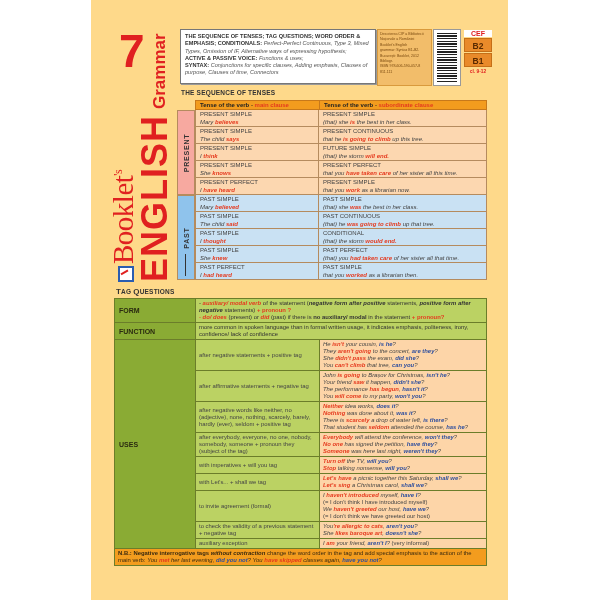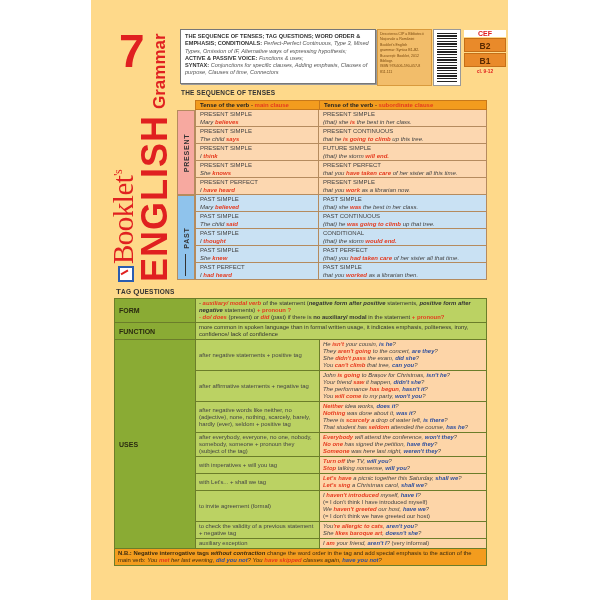--- a/index.html
+++ b/index.html
@@ -20,21 +20,21 @@
   .booklet-wrap { position: absolute; left: 0; top: 0; width: 30px; height: 222px; }
   .booklet-wrap .rot3 { position: absolute; left: 0; top: 0; width: 180px; height: 30px; transform-origin: 0 0; transform: translate(0,222px) rotate(-90deg); display: flex; align-items: flex-end; white-space: nowrap; }
 
   
   .hdr { position: absolute; left: 180px; top: 29px; width: 196px; height: 55px; background: #fff; border: 1px solid #777; box-shadow: 1px 1px 0 #999; padding: 3px 4px; font-size: 5.6px; line-height: 7.3px; color: #444; }
   .hdr b { color: #333; }
   .hdr i { color: #555; }
   .cip { position: absolute; left: 377px; top: 29px; width: 55px; height: 57px; background: #f2bd6a; border: 1px solid #d99a3c; padding: 2px 2px; font-size: 3.6px; line-height: 5.4px; color: #7a4a10; }
   .barcode { position: absolute; left: 433px; top: 29px; width: 28px; height: 57px; background: #fff; border: 1px solid #999; padding: 3px 3px; }
   .barcode .bars { width: 100%; height: 100%; background: repeating-linear-gradient(180deg, #222 0 1px, #fff 1px 2px, #222 2px 4px, #fff 4px 5px, #222 5px 6px, #fff 6px 8px); }
-  .cef { position: absolute; left: 464px; top: 30px; width: 42px; }
+  .cef { position: absolute; left: 464px; top: 30px; width: 28px; }
   .cef .cef-l { font: bold 7px "Liberation Sans", sans-serif; color: #e02020; text-align: center; background:#fff; }
   .cef .lvl { background: #e98a2a; color: #5a2a00; font: bold 8.5px "Liberation Sans", sans-serif; text-align: center; height: 14px; line-height: 14px; margin-top: 1px; border: 1px solid #c56f17; }
   .cef .cl { font: bold 4.8px "Liberation Sans", sans-serif; color: #e02020; text-align: center; margin-top: 2px; }
 
   .sec-title { position: absolute; font: bold 6.5px "Liberation Sans", sans-serif; color: #333; letter-spacing: 0.2px; }
   .sec-title .sc { font-size: 8px; }
 
   
   .tenses { position: absolute; left: 177px; top: 100px; width: 310px; }
   .t-head { display: flex; height: 10px; margin-left: 18px; background: #f39c1e; border: 1px solid #c8791a; }

